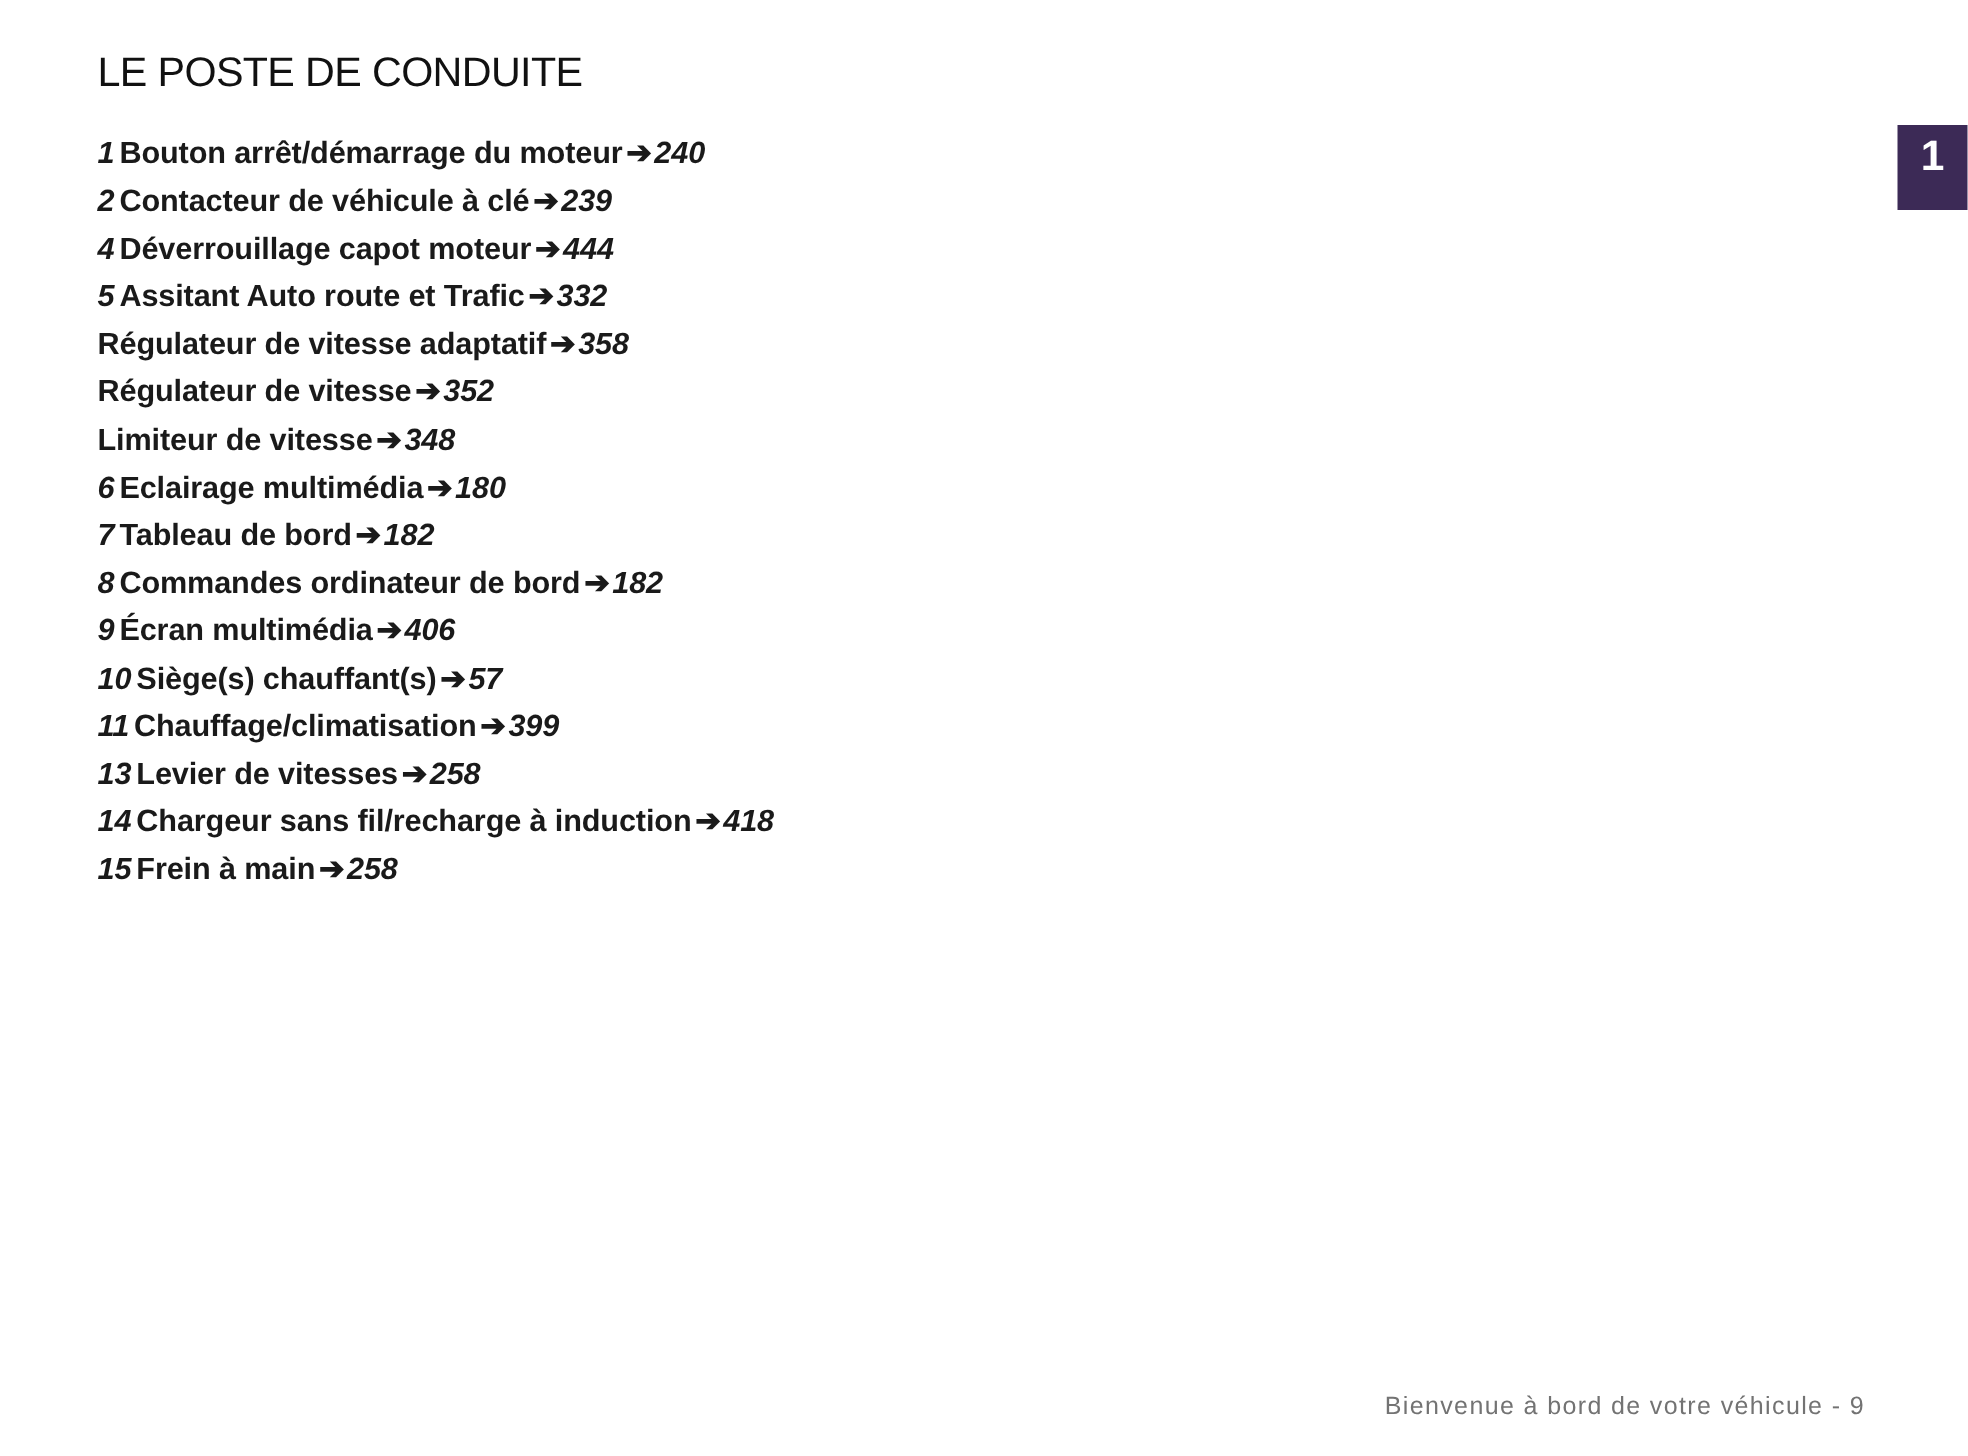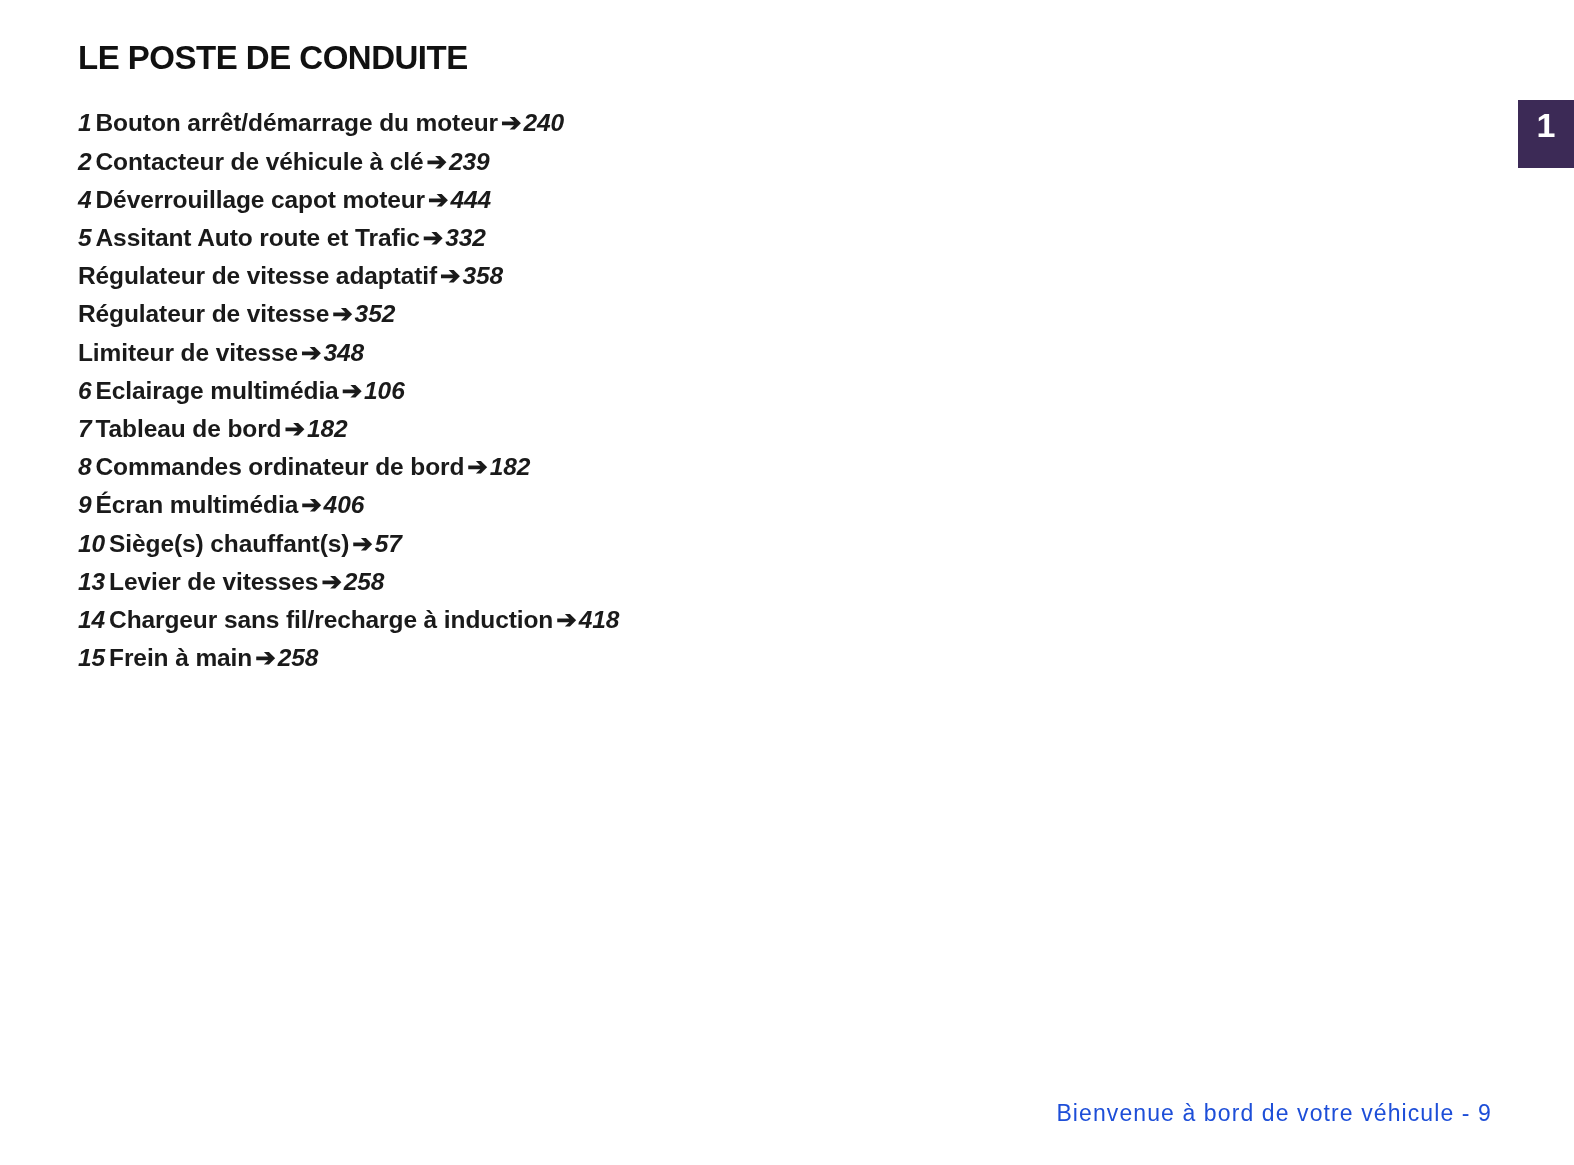--- a/index.html
+++ b/index.html
@@ -45,21 +45,21 @@
 
   .content {
     position: absolute;
     left: 78px;
     top: 40px;
     width: 1300px;
   }
 
   h1.title {
     font-size: 33px;
-    font-weight: bold;
+    font-weight: normal;
     letter-spacing: -0.5px;
     margin: 0 0 28px 0;
     line-height: 1.1;
     color: #111111;
   }
 
   ul.item-list {
     list-style: none;
     margin: 0;
     padding: 0;
@@ -89,24 +89,24 @@
   }
 
   .page-ref {
     font-weight: bold;
     font-style: italic;
   }
 
   .footer {
     position: absolute;
     right: 82px;
-    bottom: 38px;
-    font-size: 23px;
+    bottom: 28px;
+    font-size: 20px;
     letter-spacing: 1.1px;
-    color: #1d4ed8;
+    color: #737373;
     white-space: nowrap;
   }
 </style>
 </head>
 <body>
 
 <div class="page">
 
   <div class="chapter-tab">1</div>
 
@@ -115,25 +115,26 @@
     <h1 class="title">LE POSTE DE CONDUITE</h1>
 
     <ul class="item-list">
         <li class="item"><span class="num">1</span><span class="label">Bouton arrêt/démarrage du moteur</span><span class="arrow">➔</span><span class="page-ref">240</span></li>
         <li class="item"><span class="num">2</span><span class="label">Contacteur de véhicule à clé</span><span class="arrow">➔</span><span class="page-ref">239</span></li>
         <li class="item"><span class="num">4</span><span class="label">Déverrouillage capot moteur</span><span class="arrow">➔</span><span class="page-ref">444</span></li>
         <li class="item"><span class="num">5</span><span class="label">Assitant Auto route et Trafic</span><span class="arrow">➔</span><span class="page-ref">332</span></li>
         <li class="item"><span class="label">Régulateur de vitesse adaptatif</span><span class="arrow">➔</span><span class="page-ref">358</span></li>
         <li class="item"><span class="label">Régulateur de vitesse</span><span class="arrow">➔</span><span class="page-ref">352</span></li>
         <li class="item"><span class="label">Limiteur de vitesse</span><span class="arrow">➔</span><span class="page-ref">348</span></li>
-        <li class="item"><span class="num">6</span><span class="label">Eclairage multimédia</span><span class="arrow">➔</span><span class="page-ref">106</span></li>
+        <li class="item"><span class="num">6</span><span class="label">Eclairage multimédia</span><span class="arrow">➔</span><span class="page-ref">180</span></li>
         <li class="item"><span class="num">7</span><span class="label">Tableau de bord</span><span class="arrow">➔</span><span class="page-ref">182</span></li>
         <li class="item"><span class="num">8</span><span class="label">Commandes ordinateur de bord</span><span class="arrow">➔</span><span class="page-ref">182</span></li>
         <li class="item"><span class="num">9</span><span class="label">Écran multimédia</span><span class="arrow">➔</span><span class="page-ref">406</span></li>
         <li class="item"><span class="num">10</span><span class="label">Siège(s) chauffant(s)</span><span class="arrow">➔</span><span class="page-ref">57</span></li>
+        <li class="item"><span class="num">11</span><span class="label">Chauffage/climatisation</span><span class="arrow">➔</span><span class="page-ref">399</span></li>
         <li class="item"><span class="num">13</span><span class="label">Levier de vitesses</span><span class="arrow">➔</span><span class="page-ref">258</span></li>
         <li class="item"><span class="num">14</span><span class="label">Chargeur sans fil/recharge à induction</span><span class="arrow">➔</span><span class="page-ref">418</span></li>
         <li class="item"><span class="num">15</span><span class="label">Frein à main</span><span class="arrow">➔</span><span class="page-ref">258</span></li>
       </ul>
 
   </div>
 
   <div class="footer">Bienvenue à bord de votre véhicule - 9</div>
 
 </div>

